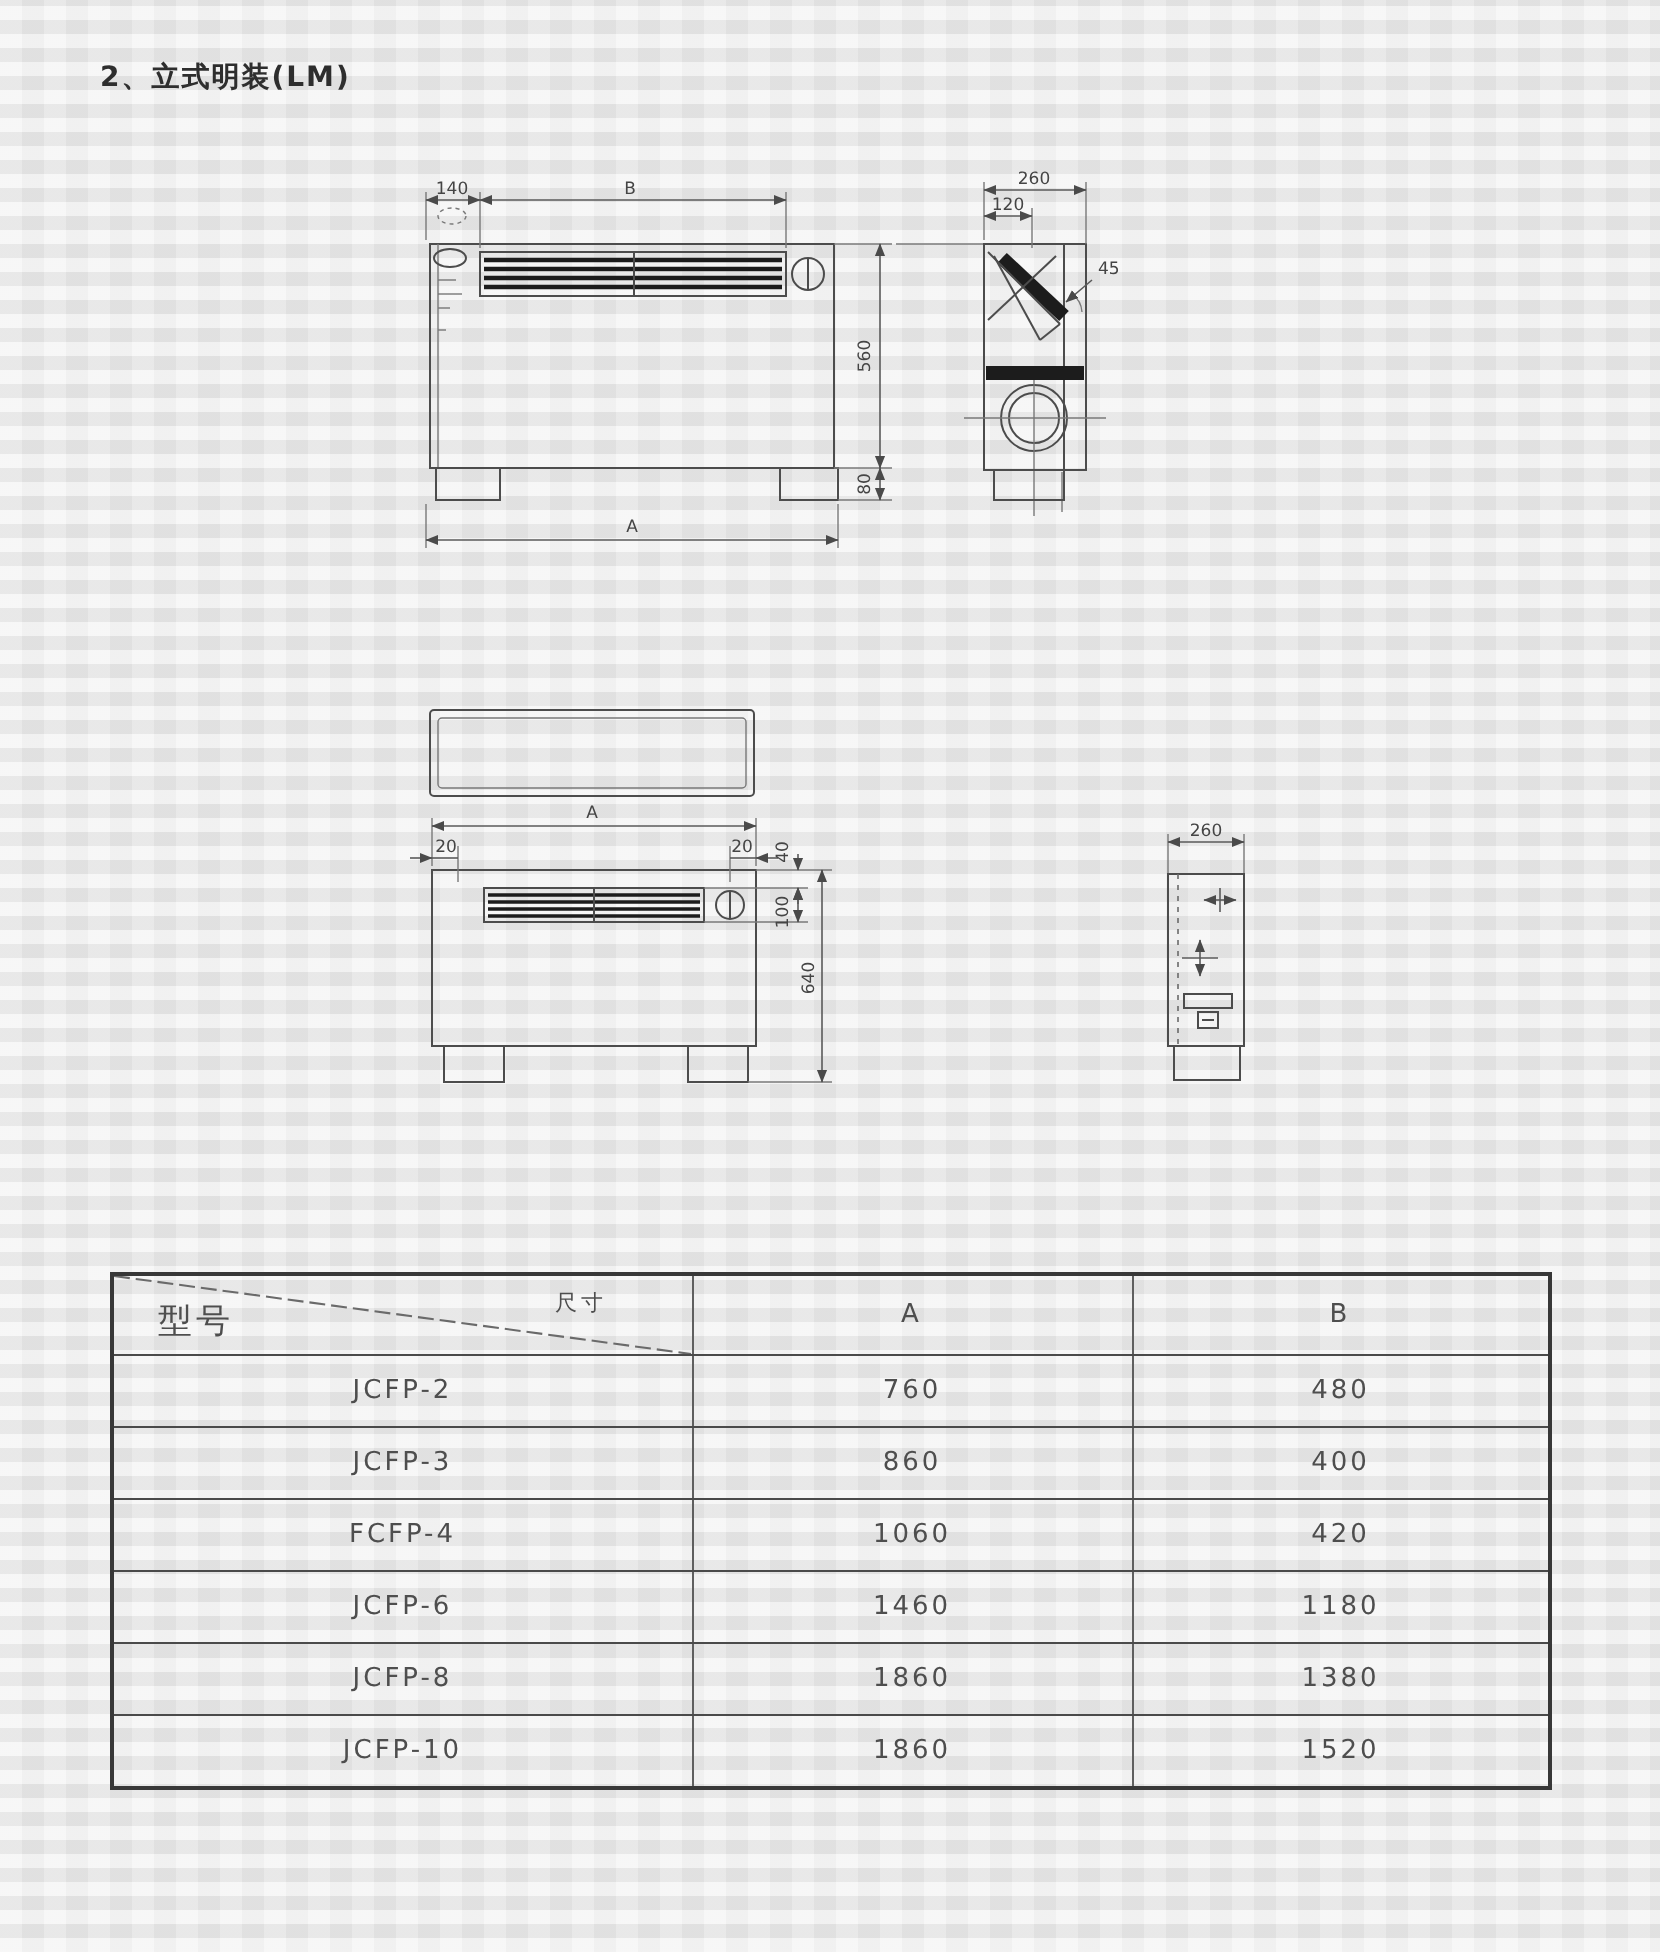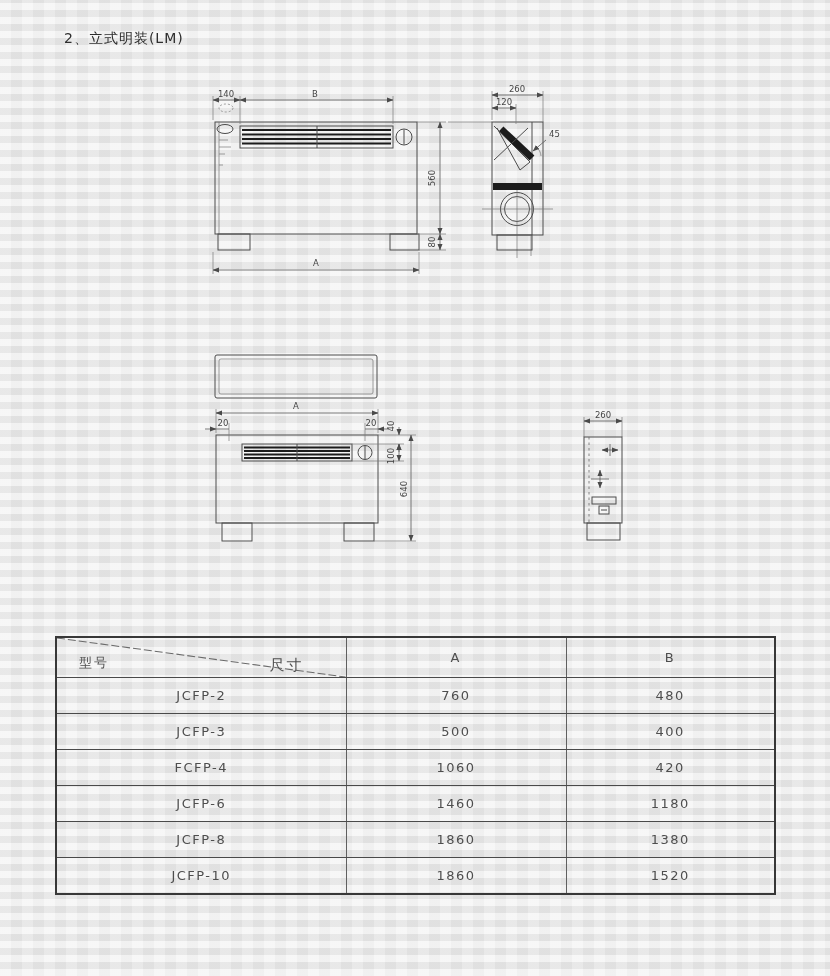--- a/index.html
+++ b/index.html
@@ -5,22 +5,22 @@
   html,body{margin:0;padding:0;}
   body{
     width:830px;height:976px;position:relative;overflow:hidden;
     background-color:#e9e9e9;
     background-image:
       repeating-linear-gradient(0deg, rgba(255,255,255,.45) 0 7px, rgba(212,212,212,.28) 7px 14px),
       repeating-linear-gradient(90deg, rgba(252,252,252,.4) 0 11px, rgba(219,219,219,.25) 11px 22px);
     font-family:"DejaVu Sans",sans-serif;
   }
   .title{
-    position:absolute;left:64px;top:30px;
-    font-size:14px;font-weight:normal;color:#2e2e2e;letter-spacing:1px;
+    position:absolute;left:50px;top:30px;
+    font-size:14px;font-weight:bold;color:#2e2e2e;letter-spacing:1px;
   }
   svg.draws{position:absolute;left:0;top:0;}
   svg .s   {stroke:#4c4c4c;fill:none;stroke-width:1;}
   svg .thin{stroke:#787878;fill:none;stroke-width:.7;}
   svg .dim {stroke:#5a5a5a;fill:none;stroke-width:.8;}
   svg .dark{stroke:#1c1c1c;fill:none;}
   svg .fillDark{fill:#1c1c1c;stroke:none;}
   svg text{font-family:"DejaVu Sans",sans-serif;font-size:8.5px;fill:#454545;}
   svg .dash{stroke:#6a6a6a;stroke-width:.8;stroke-dasharray:2.5 3;fill:none;}
 
@@ -31,22 +31,22 @@
   }
   .dim-table td{
     border:1px solid #5f5f5f;border-top:1.6px solid #4a4a4a;border-bottom:1.6px solid #4a4a4a;
     text-align:center;vertical-align:middle;height:33px;
     letter-spacing:1.5px;background:transparent;
   }
   .dim-table{border:2px solid #383838;}
   .dim-table tr.hdr td{height:37px;letter-spacing:2px;}
   .diag-cell{position:relative;padding:0;}
   .diag-cell svg{position:absolute;left:0;top:0;width:100%;height:100%;}
-  .lbl-model{position:absolute;left:22px;bottom:5px;font-size:13px;letter-spacing:2px;}
-  .lbl-size{position:absolute;right:42px;top:18px;font-size:15px;letter-spacing:2px;}
+  .lbl-model{position:absolute;left:22px;bottom:5px;font-size:17px;letter-spacing:2px;}
+  .lbl-size{position:absolute;right:42px;top:6px;font-size:11px;letter-spacing:2px;}
 </style>
 </head>
 <body>
 
 <div class="title">2、立式明装(LM)</div>
 
 <svg class="draws" width="830" height="976" viewBox="0 0 830 976">
   <defs>
     <marker id="arr" viewBox="0 0 10 10" refX="9.5" refY="5" markerWidth="8" markerHeight="8" orient="auto-start-reverse">
       <path d="M0,1 L10,5 L0,9 z" fill="#4a4a4a"></path>
@@ -230,21 +230,21 @@
       <td>A</td>
       <td>B</td>
     </tr>
     <tr>
       <td>JCFP-2</td>
       <td>760</td>
       <td>480</td>
     </tr>
     <tr>
       <td>JCFP-3</td>
-      <td>500</td>
+      <td>860</td>
       <td>400</td>
     </tr>
     <tr>
       <td>FCFP-4</td>
       <td>1060</td>
       <td>420</td>
     </tr>
     <tr>
       <td>JCFP-6</td>
       <td>1460</td>

